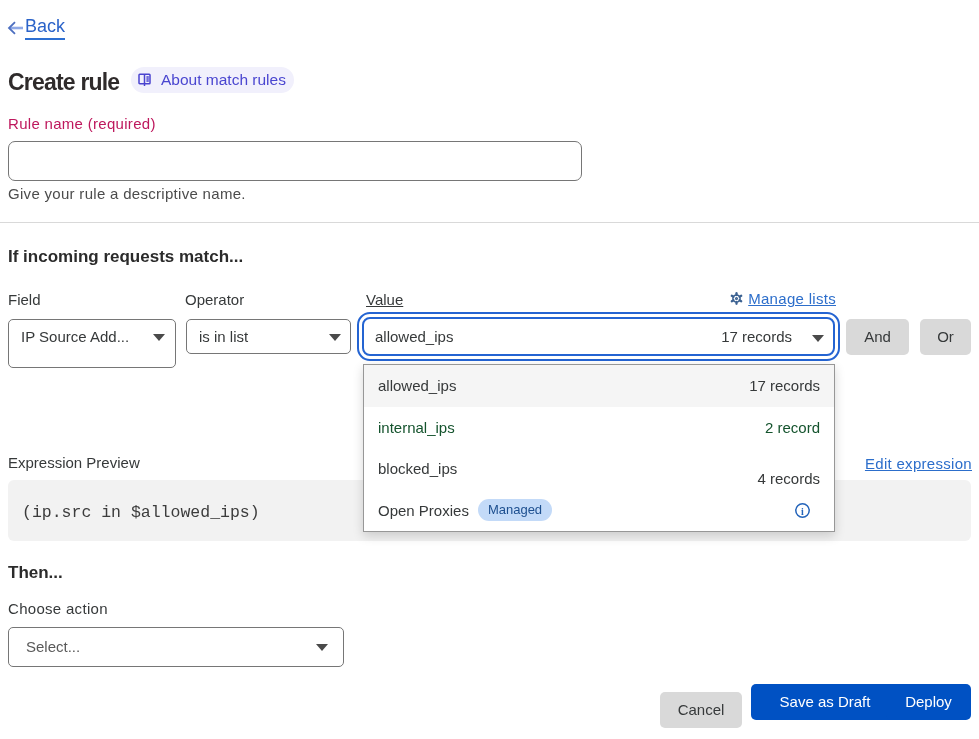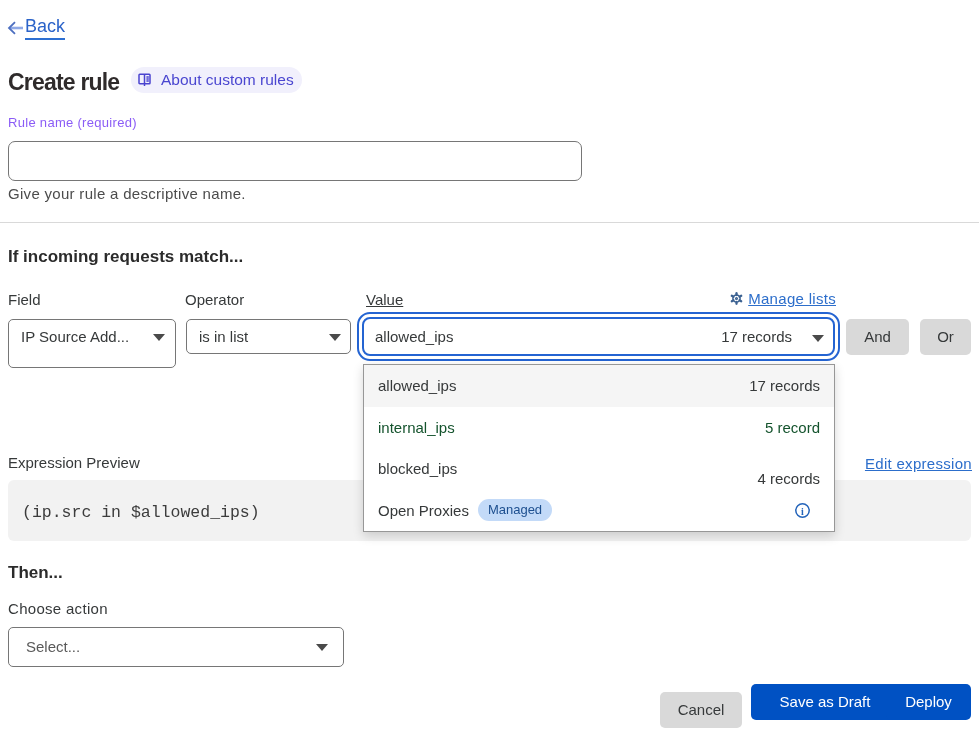--- a/index.html
+++ b/index.html
@@ -21,24 +21,24 @@
 </svg>
 <div class="abs" style="left:25px; top:16px; font-size:18px; color:#2b63c9; border-bottom:2px solid #2d6fd2; padding-bottom:1px;">Back</div>
 
 <div class="abs" style="left:8px; top:69px; font-size:23px; font-weight:700; letter-spacing:-0.8px; color:#2f2b2b;">Create rule</div>
 <div class="abs" style="left:131px; top:67px; height:26px; background:#f1f0fc; border-radius:13px; padding:0 8px 0 7px; display:flex; align-items:center; gap:10px;">
   <svg width="13" height="14" viewBox="0 0 13 14" fill="none" stroke="#4a43cf">
     <rect x="1" y="1.2" width="11" height="9.6" rx="0.8" stroke-width="1.5"></rect>
     <path d="M6.5 1.2 L6.5 13" stroke-width="1.5"></path>
     <path d="M8.4 4 L10.8 4 M8.4 6 L10.8 6 M8.4 8 L10.8 8" stroke-width="1.3"></path>
   </svg>
-  <span style="font-size:15.5px; color:#4a46d0;">About custom rules</span>
+  <span style="font-size:15.5px; color:#4a46d0;">About match rules</span>
 </div>
 
-<div class="abs" style="left:8px; top:115px; font-size:13px; letter-spacing:0.3px; color:#8b5cf6;">Rule name (required)</div>
+<div class="abs" style="left:8px; top:115px; font-size:15px; letter-spacing:0.3px; color:#be185d;">Rule name (required)</div>
 <div class="abs" style="left:8px; top:141px; width:574px; height:40px; border:1px solid #767676; border-radius:7px; background:#fff;"></div>
 <div class="abs" style="left:8px; top:185px; font-size:15px; letter-spacing:0.3px; color:#4c4c4c;">Give your rule a descriptive name.</div>
 
 <div class="abs" style="left:0; top:222px; width:979px; height:1px; background:#d9d9d9;"></div>
 
 <div class="abs" style="left:8px; top:247px; font-size:17px; font-weight:700; color:#2b2b2b;">If incoming requests match...</div>
 
 <div class="abs" style="left:8px; top:291px; font-size:15px; color:#36393a;">Field</div>
 <div class="abs" style="left:185px; top:291px; font-size:15px; color:#36393a;">Operator</div>
 <div class="abs" style="left:366px; top:291px; font-size:15px; color:#36393a;text-decoration:underline;">Value</div>
@@ -76,21 +76,21 @@
 <div class="abs" style="left:8px; top:480px; width:963px; height:61px; background:#f2f2f2; border-radius:6px;"></div>
 <div class="abs" style="left:22px; top:503px; font-family:'Liberation Mono', monospace; font-size:16.5px; color:#3c3c3c;">(ip.src in $allowed_ips)</div>
 
 <div class="abs" style="left:363px; top:364px; width:472px; height:168px; background:#fff; border:1px solid #979797; box-shadow:0 4px 10px rgba(0,0,0,0.16);">
   <div style="height:41.5px; background:#f5f5f5; display:flex; align-items:center; padding:0 14px; font-size:15px; color:#36393a;">
     <span>allowed_ips</span>
       <span style="margin-left:auto;">17 records</span>
   </div>
   <div style="height:41.5px; display:flex; align-items:center; padding:0 14px; font-size:15px; color:#14532d;">
     <span>internal_ips</span>
-      <span style="margin-left:auto;">5 record</span>
+      <span style="margin-left:auto;">2 record</span>
   </div>
   <div style="height:41.5px; display:flex; align-items:center; padding:0 14px; font-size:15px; color:#36393a;">
     <span>blocked_ips</span>
       <span style="margin-left:auto;margin-top:20px;">4 records</span>
   </div>
   <div style="height:41.5px; display:flex; align-items:center; padding:0 14px; font-size:15px; color:#36393a;">
     <span>Open Proxies</span>
     <span style="margin-left:9px; background:#c3daf8; color:#1d4f8f; font-size:13px; border-radius:12px; padding:3px 10px 4px;">Managed</span>
     <span style="margin-left:auto; margin-right:10px; display:flex;">
       <svg width="15" height="15" viewBox="0 0 15 15">

